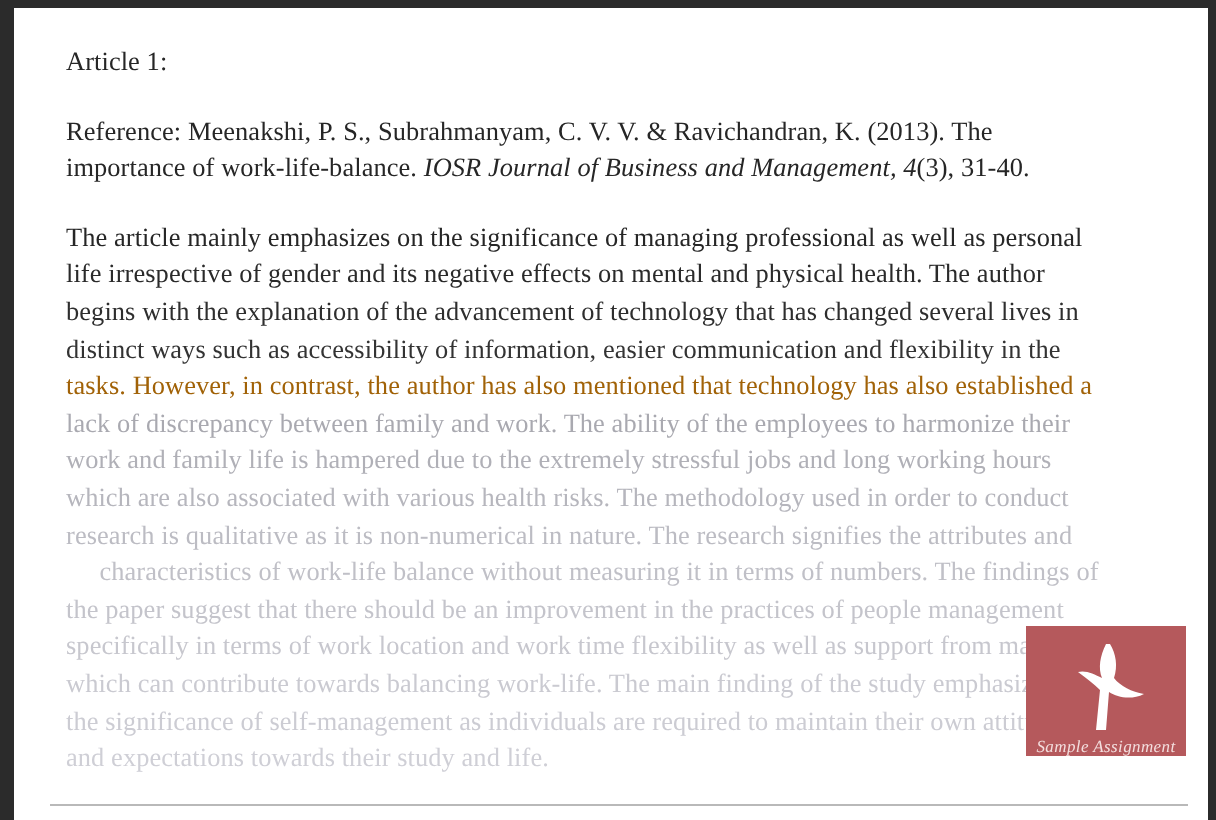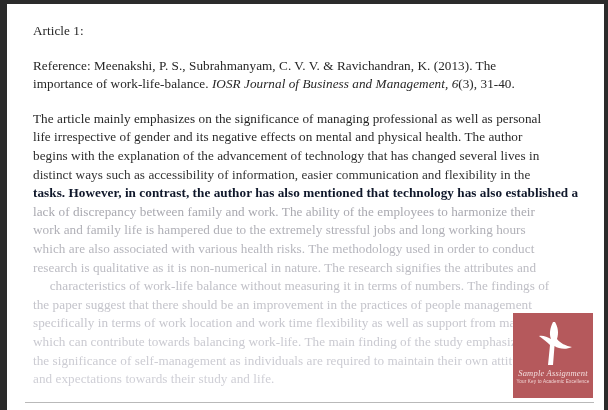--- a/index.html
+++ b/index.html
@@ -65,39 +65,39 @@
     margin: 0;
   }
 
   .italic { font-style: italic; }
 
   
   .f0  { color: #262626; }
   .f1  { color: #2a2a2a; }
   .f2  { color: #2e2e2e; }
   .f3  { color: #333333; }
-  .f4  { color: #0f172a; font-weight: bold; }
+  .f4  { color: #a16207; }
   .f5  { color: #a9a9b0; }
   .f6  { color: #b0b0b7; font-family: Liberation Serif, serif; }
   .f7  { color: #b6b6bd; }
   .f8  { color: #bcbcc3; }
   .f9  { color: #c0c0c7; text-align: center; }
   .f10 { color: #c4c4cb; }
   .f11 { color: #c7c7ce; }
   .f12 { color: #cacad1; }
   .f13 { color: #ccccd3; }
   .f14 { color: #cfcfd6; }
 
   
   #sample-assignment-logo {
     position: absolute;
     left: 506px;
     top: 309px;
     width: 80px;
-    height: 85px;
+    height: 65px;
     background: #b5595c;
     overflow: hidden;
   }
   #logo-bird-icon {
     position: absolute;
     left: 50%;
     top: 6px;
     transform: translateX(-50%);
     width: 54px;
     height: 48px;
@@ -134,21 +134,21 @@
 <div id="page-frame">
   <div id="document-sheet">
 
     <div id="article-heading" class="doc-line f0">Article 1:</div>
 
     <div id="reference-block">
       <div class="doc-line f0">
         <span>Reference: Meenakshi, P. S., Subrahmanyam, C. V. V. &amp; Ravichandran, K. (2013). The</span>
       </div>
       <div class="doc-line f0">
-        <span>importance of work-life-balance. </span><span class="italic">IOSR Journal of Business and Management, 6</span><span>(3), 31-40.</span>
+        <span>importance of work-life-balance. </span><span class="italic">IOSR Journal of Business and Management, 4</span><span>(3), 31-40.</span>
       </div>
     </div>
 
     <div id="body-paragraph">
       <div class="doc-line f0">The article mainly emphasizes on the significance of managing professional as well as personal</div>
       <div class="doc-line f1">life irrespective of gender and its negative effects on mental and physical health. The author</div>
       <div class="doc-line f2">begins with the explanation of the advancement of technology that has changed several lives in</div>
       <div class="doc-line f3">distinct ways such as accessibility of information, easier communication and flexibility in the</div>
       <div class="doc-line f4">tasks. However, in contrast, the author has also mentioned that technology has also established a</div>
       <div class="doc-line f5">lack of discrepancy between family and work. The ability of the employees to harmonize their</div>

